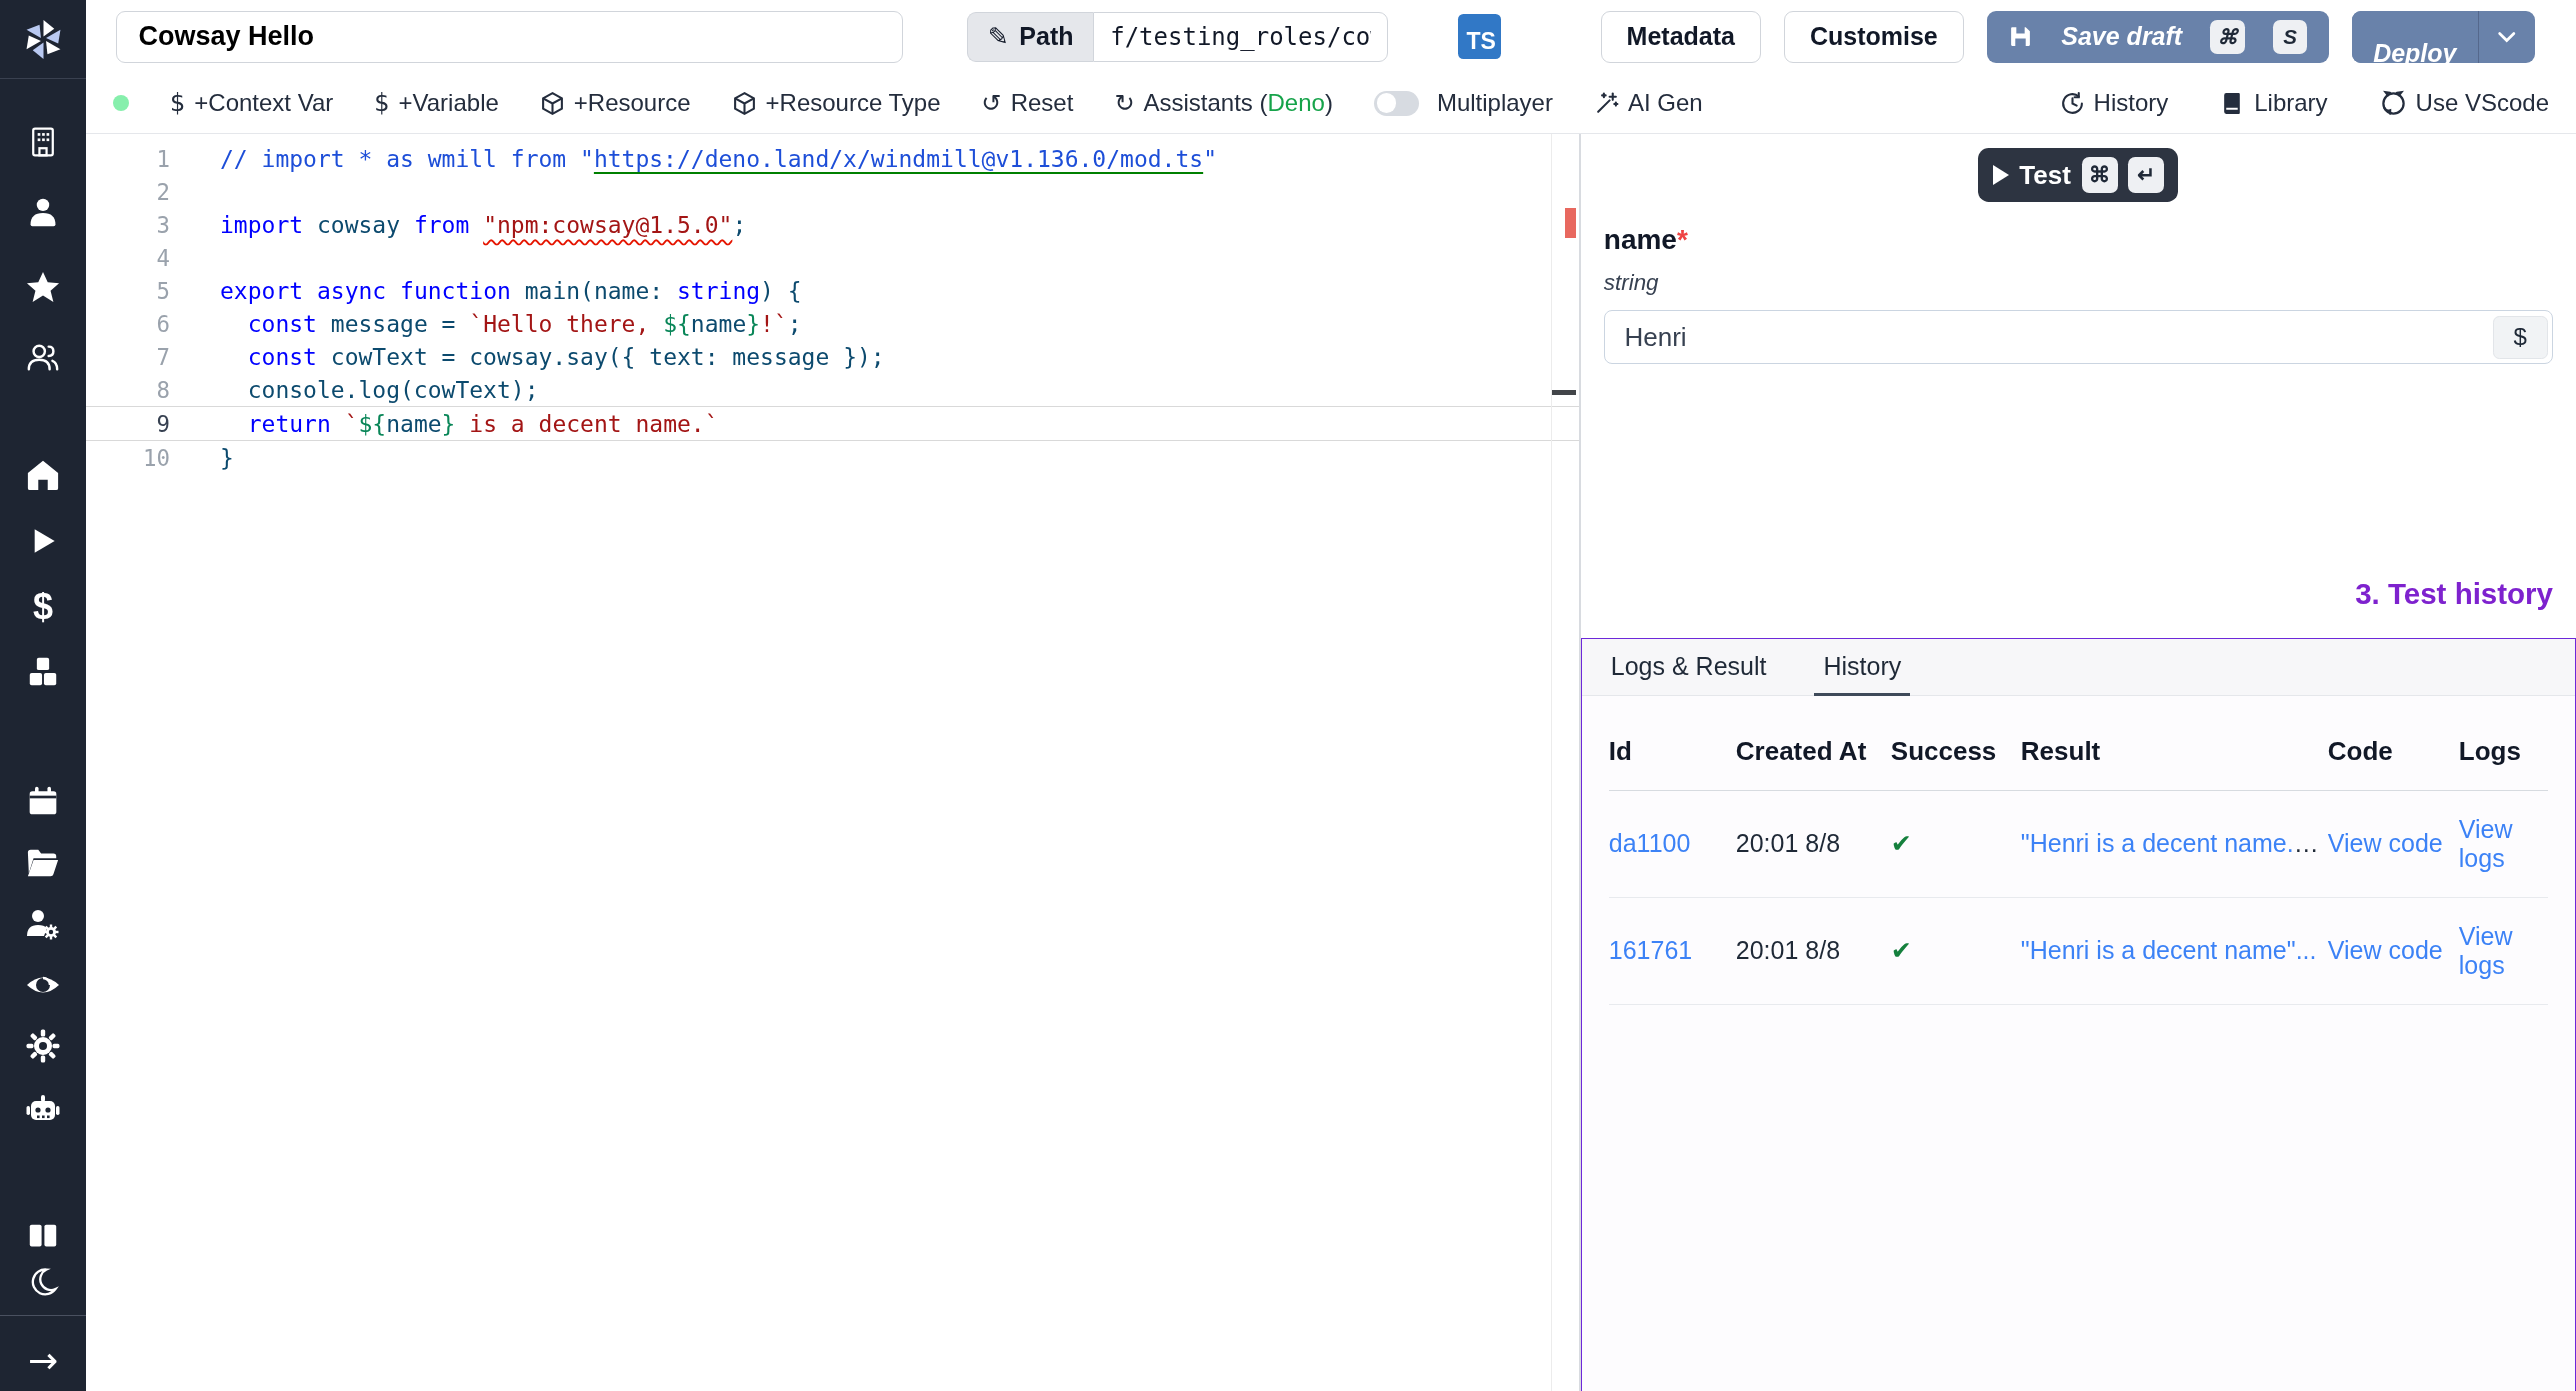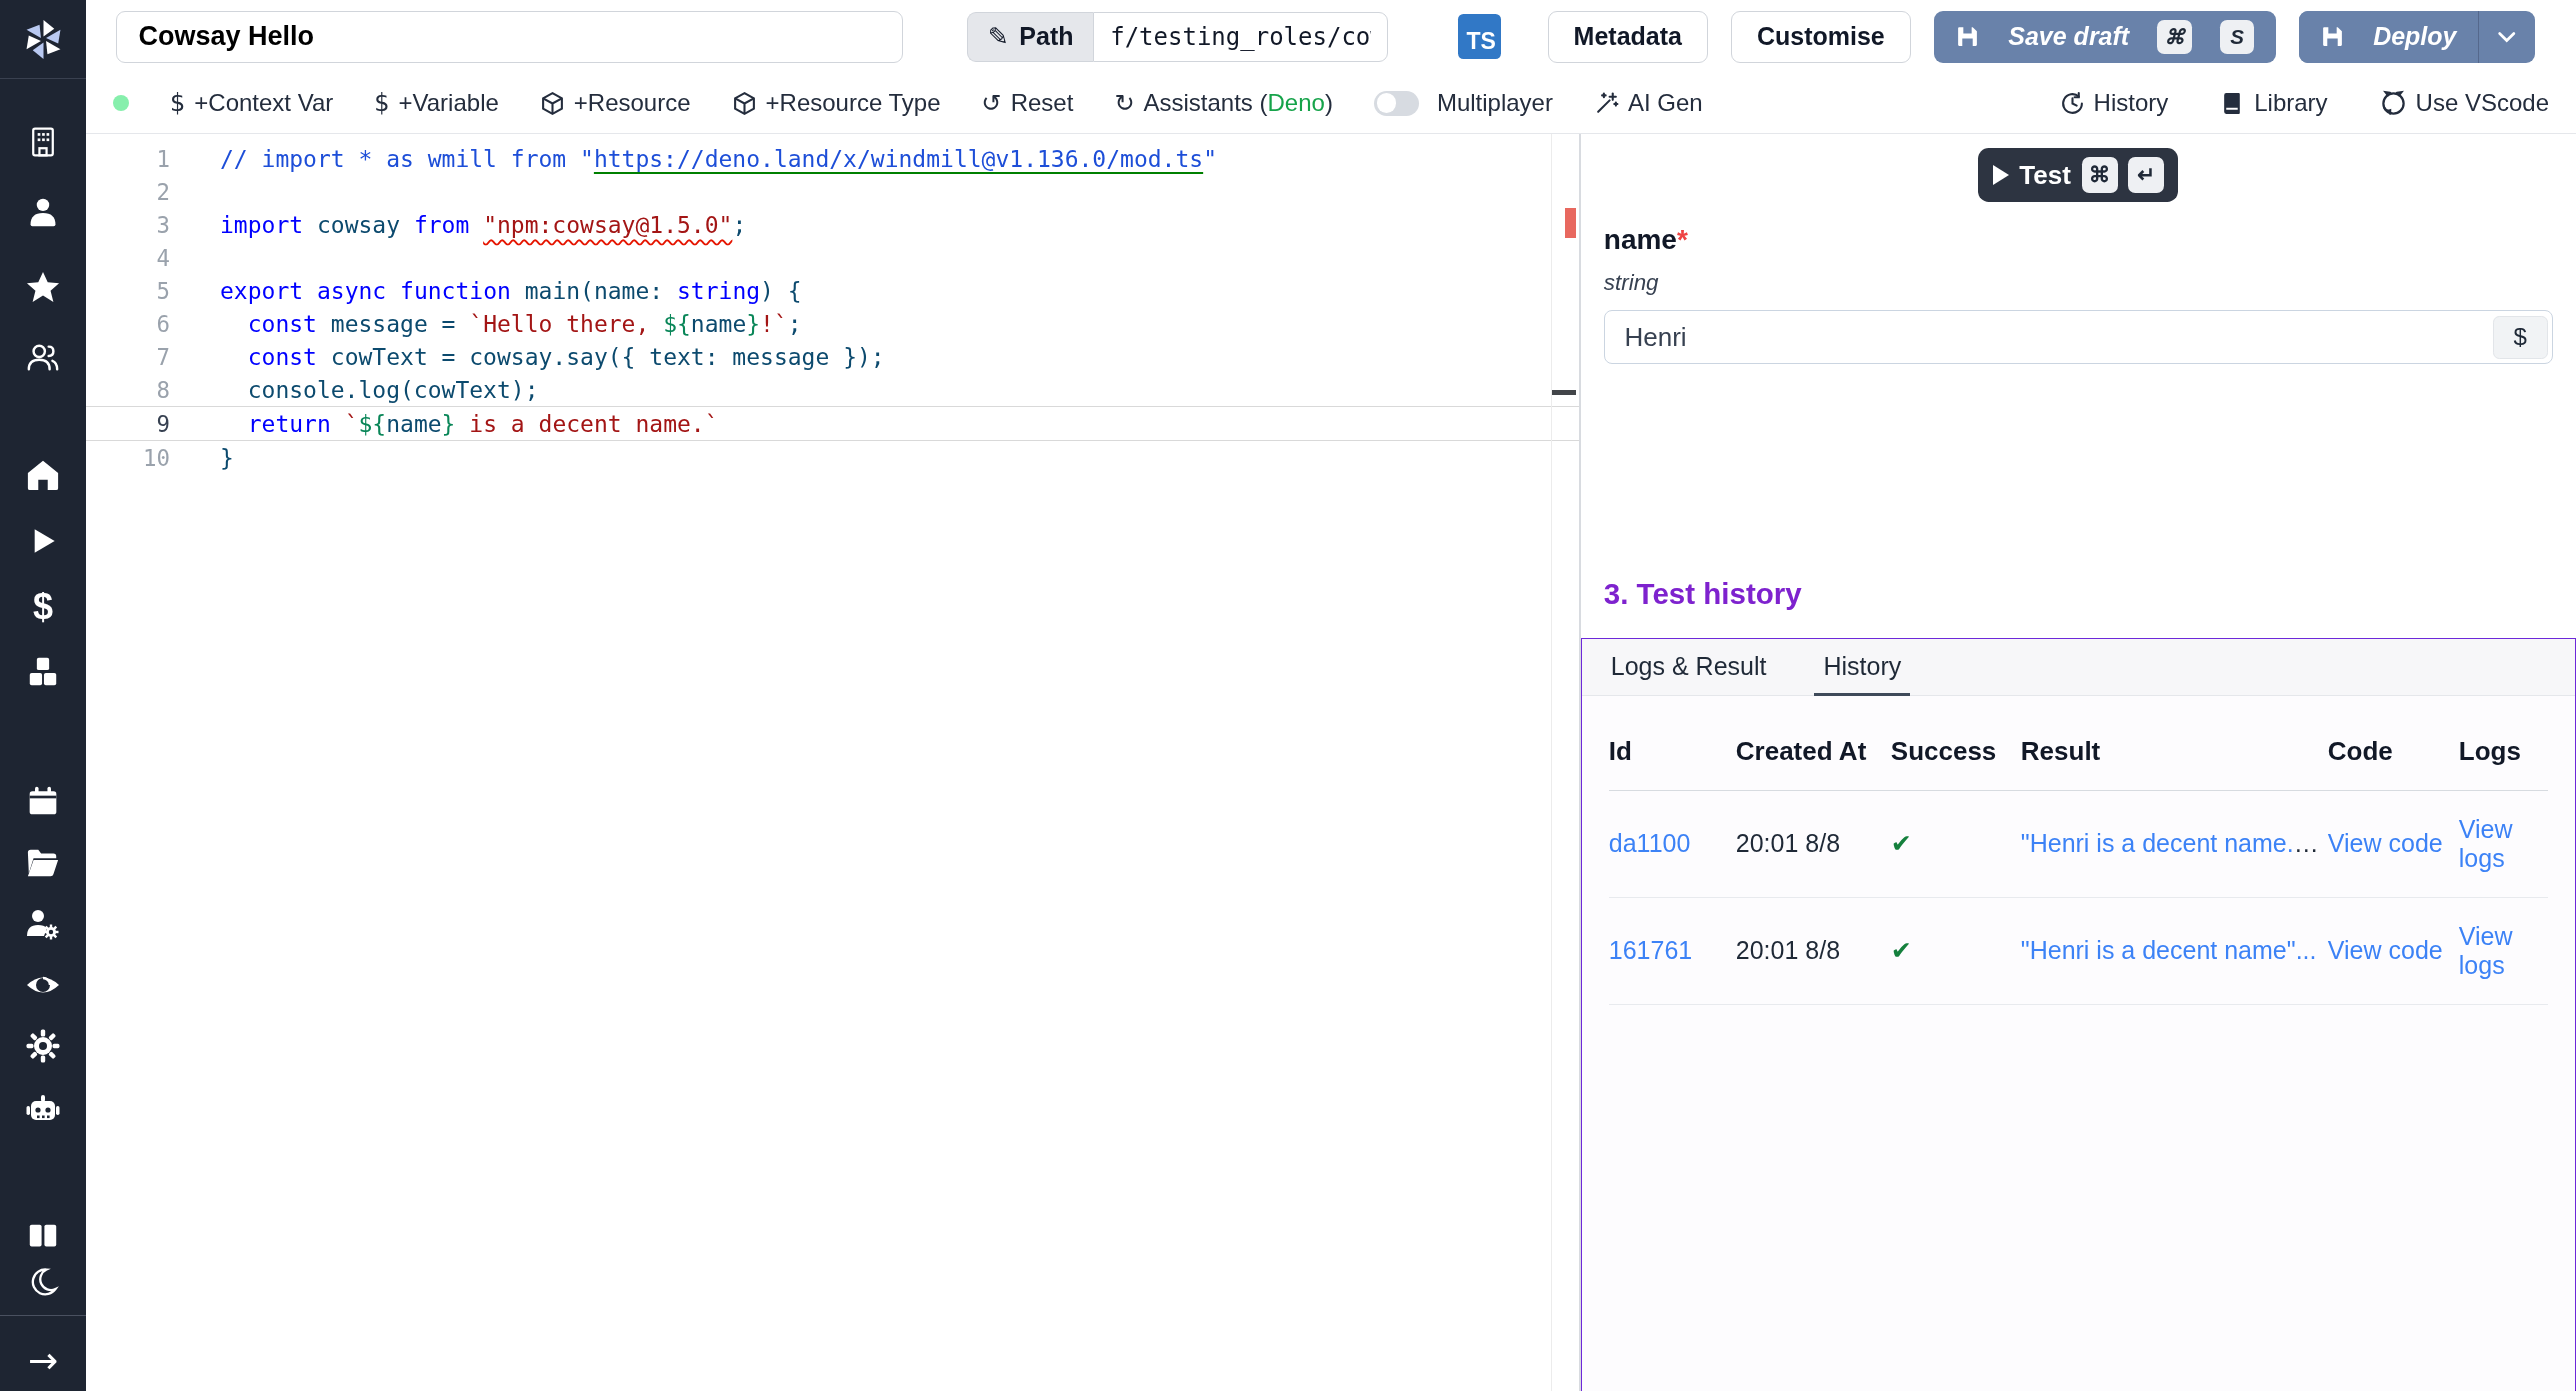--- a/index.html
+++ b/index.html
@@ -20,21 +20,21 @@
   .title-input { width:787px; height:52px; border:0.9px solid #d1d5db; border-radius:9px; padding:0 21.5px; font-size:27px; font-weight:700; color:#000000; font-family:"Liberation Sans","DejaVu Sans",sans-serif; outline:none; }
   .path-group { display:flex; align-items:stretch; margin-left:64px; height:50px; }
   .path-btn { display:flex; align-items:center; gap:10.7px; background:#e5e7eb; border:0.9px solid #d1d5db; border-right:none; border-radius:9px 0 0 9px; padding:0 19.7px; font-size:25px; font-weight:700; color:#111827; cursor:pointer; }
   .path-input { width:295px; border:0.9px solid #d1d5db; border-radius:0 9px 9px 0; padding:0 16px; font-family:"DejaVu Sans Mono",monospace; font-size:24px; color:#111827; outline:none; }
   .ts-badge { width:43px; height:45px; background:#3178c6; border-radius:5.4px; margin-left:70px; display:flex; align-items:flex-end; justify-content:flex-end; padding:4.5px 5.4px; color:#fff; font-weight:800; font-size:23px; cursor:pointer; }
   .top-right { margin-left:auto; display:flex; align-items:center; gap:23px; }
   .btn-plain { height:52px; padding:0 25px; background:#fff; border:0.9px solid #d1d5db; border-radius:9px; font-size:25px; font-weight:600; color:#111827; cursor:pointer; display:flex; align-items:center; }
   .btn-primary { height:52px; background:#6982aa; border:none; border-radius:9px; color:#fff; font-size:25px; font-weight:700; display:flex; align-items:center; gap:28px; padding:0 21.5px; cursor:pointer;font-style:italic; }
   .kbd { background:#eef0f3; border-radius:7.2px; min-width:34px; height:34px; display:flex; align-items:center; justify-content:center; font-size:20.6px; font-weight:600; color:#1f2937; padding:0 7.2px; }
   .split { display:flex; align-items:stretch; background:#6982aa; border-radius:9px; overflow:hidden; }
-  .split .btn-primary { border-radius:0; }
+  .split .btn-primary { border-radius:0;flex-direction:column; }
   .split-caret { display:flex; align-items:center; justify-content:center; width:57px; border-left:0.9px solid #55688c; cursor:pointer; }
 
   
   .toolbar { height:61px; display:flex; align-items:center; padding:0 27px; gap:41px; border-bottom:0.9px solid #e5e7eb; font-size:24px; font-weight:500; color:#242d3d; flex:none; }
   .tb-item { display:flex; align-items:center; gap:9px; cursor:pointer; white-space:nowrap; }
   .tb-icon { font-family:"DejaVu Sans",sans-serif; font-size:24px; }
   .dot { width:16px; height:16px; border-radius:50%; background:#86efac; flex:none; }
   .toggle { width:45px; height:25px; border-radius:12.5px; background:#d7dbe1; position:relative; cursor:pointer; flex:none; }
   .toggle::after { content:""; position:absolute; left:2.7px; top:2.7px; width:19.7px; height:19.7px; border-radius:50%; background:#fff; }
   .tb-right { margin-left:auto; display:flex; align-items:center; gap:52px; }
@@ -71,21 +71,21 @@
   .test-btn { background:#2d3441; color:#fff; border:none; border-radius:10.7px; height:54px; padding:0 14.3px; display:flex; align-items:center; gap:10.7px; font-size:26px; font-weight:700; cursor:pointer; }
   .test-btn .kbd { height:36px; min-width:36px; font-size:21.5px; }
   .play-tri { width:0; height:0; border-top:10.7px solid transparent; border-bottom:10.7px solid transparent; border-left:16px solid #fff; }
   .arg-label-row { margin-top:21.5px; display:flex; align-items:baseline; gap:14.3px;flex-direction:column; }
   .arg-name { font-size:28px; font-weight:800; color:#111827; }
   .arg-req { color:#ef4444; font-weight:800; font-size:28px; }
   .arg-type { font-style:italic; font-size:22.4px; color:#374151; }
   .arg-input-wrap { position:relative; margin-top:14.3px; }
   .arg-input { width:100%; height:54px; border:0.9px solid #cbd5e1; border-radius:8px; padding:0 81px 0 19.7px; font-size:26px; color:#374151; outline:none; font-family:"Liberation Sans","DejaVu Sans",sans-serif; }
   .var-btn { position:absolute; right:5.4px; top:5.4px; width:55px; height:43px; background:#f1f3f5; border:0.9px solid #e2e5e9; border-radius:6.3px; font-size:24px; color:#1f2937; cursor:pointer; }
-  .hist-heading { margin-top:213px; padding:0 23px; font-size:29.5px; font-weight:800; color:#7e22ce; }
+  .hist-heading { margin-top:213px; padding:0 23px; font-size:29.5px; font-weight:800; color:#7e22ce;text-align:right; }
   .hist-box { flex:1; margin-top:27px; border:1.8px solid #6d28d9; border-bottom:none; background:#fdfcfe; display:flex; flex-direction:column; min-height:0; }
   .tabbar { height:57px; background:#f7f7f9; border-bottom:0.9px solid #e5e7eb; display:flex; align-items:flex-end; padding:0 29px; gap:57px; flex:none; }
   .tab { font-size:25px; color:#1f2937; padding-bottom:14.3px; position:relative; cursor:pointer; }
   .tab.active::after { content:""; position:absolute; left:-9px; right:-9px; bottom:-0.9px; height:3.6px; background:#3f4a5a; }
   .hist-table-wrap { padding:12.5px 27px 0 27px; }
   table { width:100%; border-collapse:collapse; font-size:25px; }
   th { text-align:left; font-weight:700; color:#111827; padding:27px 7.2px 23px 0; border-bottom:0.9px solid #d7dbe0; font-size:26px; }
   td { padding:24px 7.2px 24px 0; border-bottom:0.9px solid #e8eaee; color:#1f2937; }
   .link { color:#3c82f6; cursor:pointer; }
   .check { color:#15803d; font-weight:700; font-family:"DejaVu Sans",sans-serif; }

